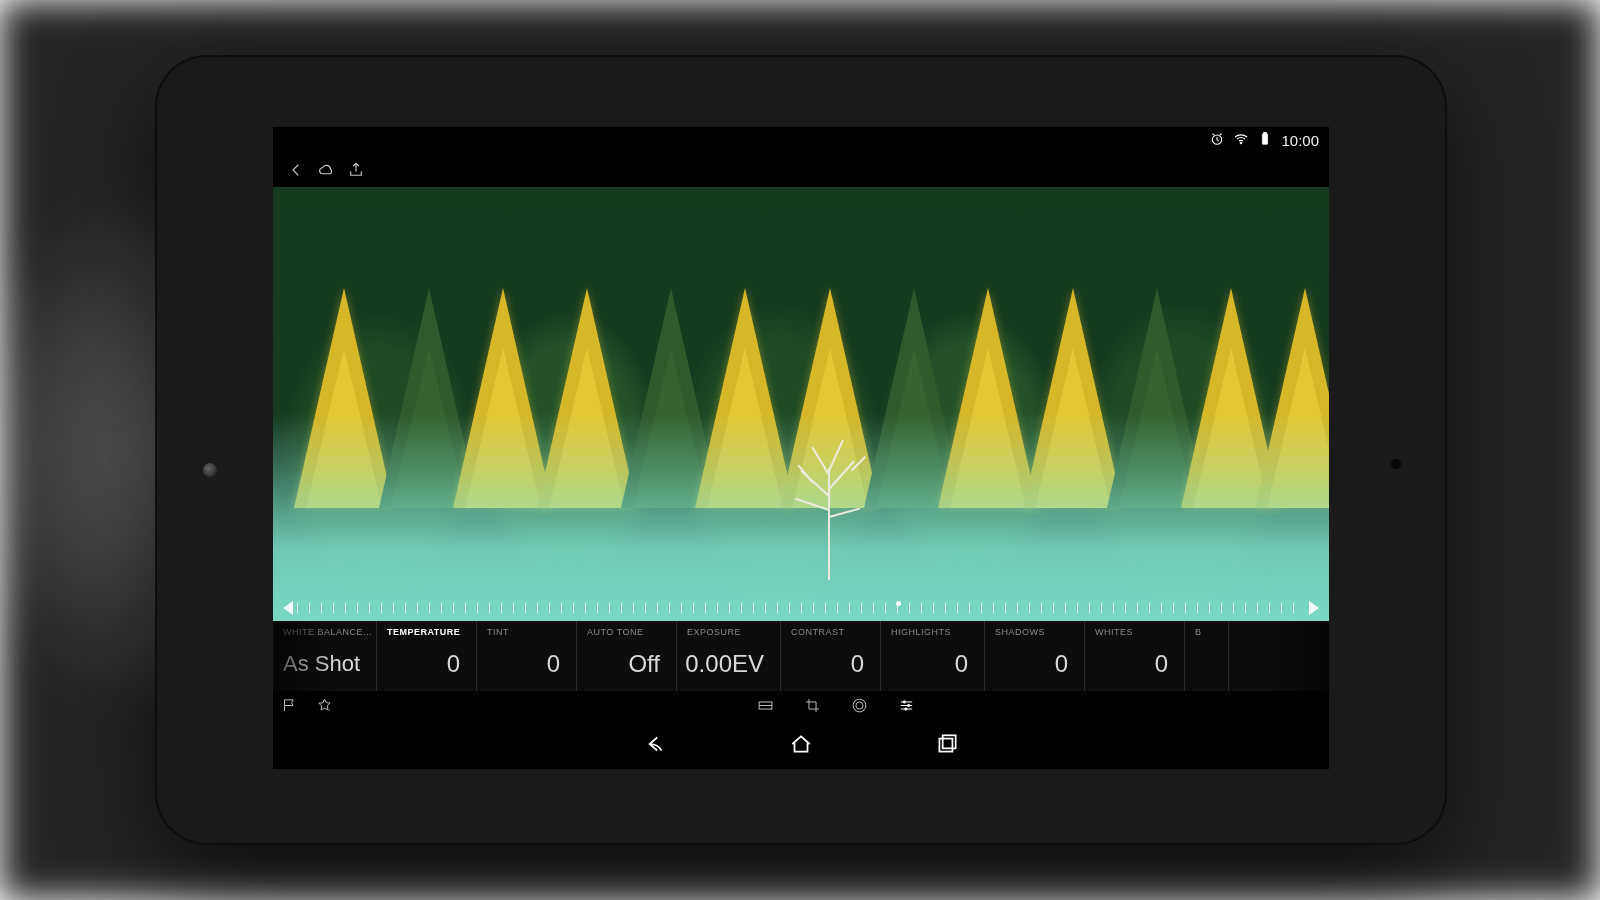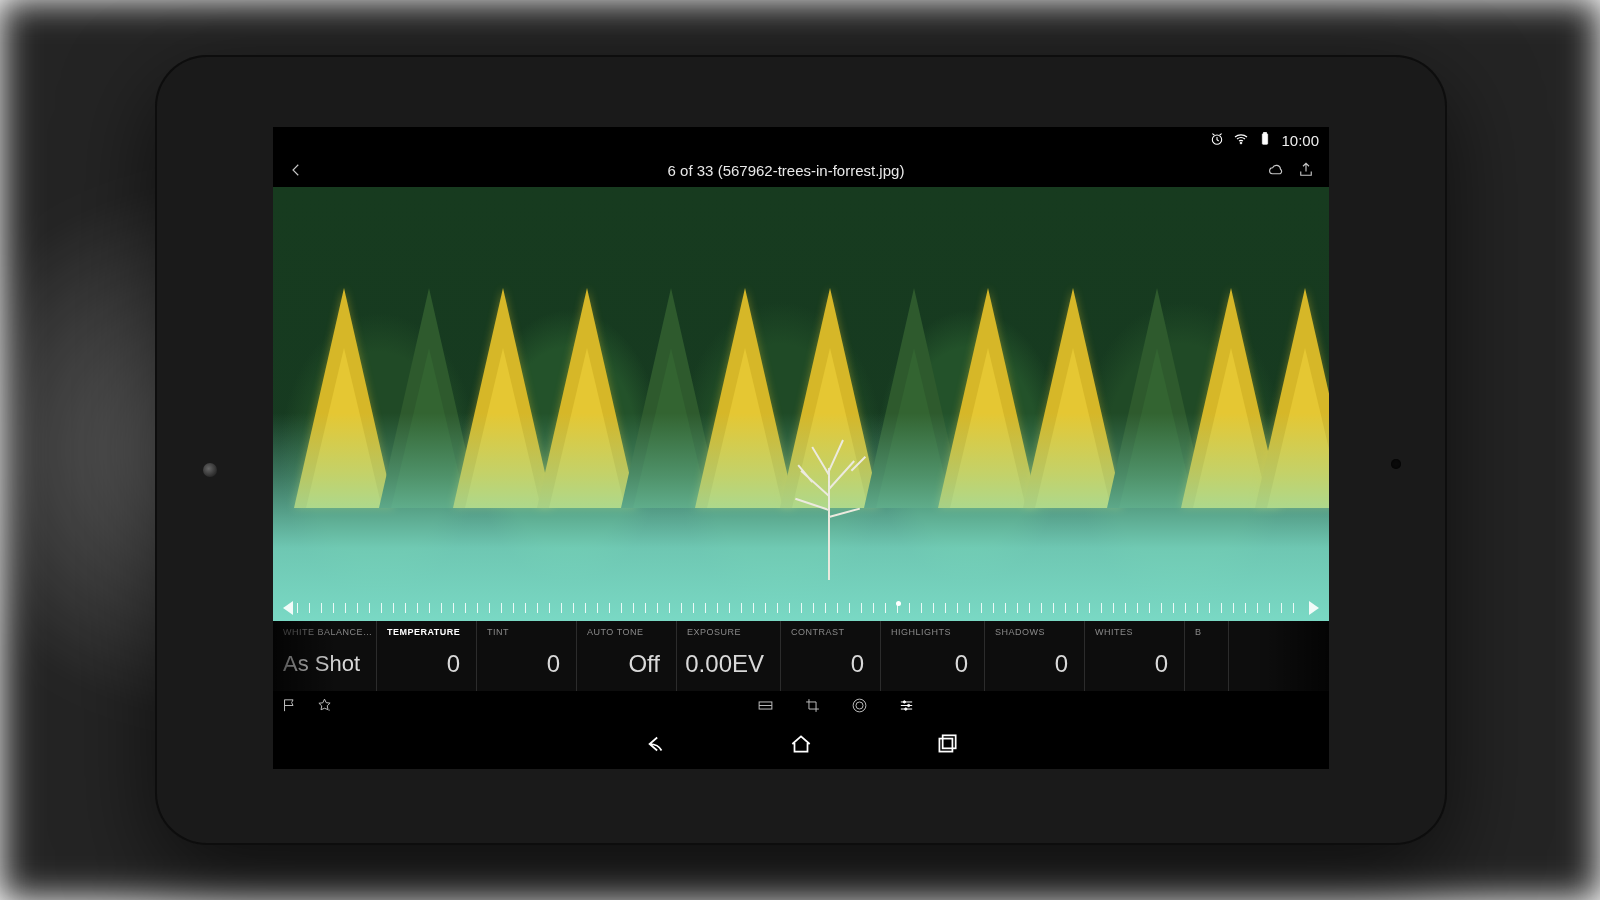--- a/index.html
+++ b/index.html
@@ -208,21 +208,20 @@
       </span>
       <span>10:00</span>
     </div>
 
     <div class="appbar">
       <div class="ico">
         <svg viewBox="0 0 24 24">
             <path d="M15 5l-7 7 7 7"></path>
           </svg>
       </div>
-      <div class="title">6 of 33 (567962-trees-in-forrest.jpg)</div>
       <div class="ico">
         <svg viewBox="0 0 24 24">
             <path d="M7 17a4 4 0 0 1 .5-7.97A5.5 5.5 0 0 1 18 11a3.5 3.5 0 0 1-.5 6H7z"></path>
           </svg>
       </div>
       <div class="ico">
         <svg viewBox="0 0 24 24">
             <path d="M12 3v11M8 7l4-4 4 4M5 14v5h14v-5"></path>
           </svg>
       </div>

